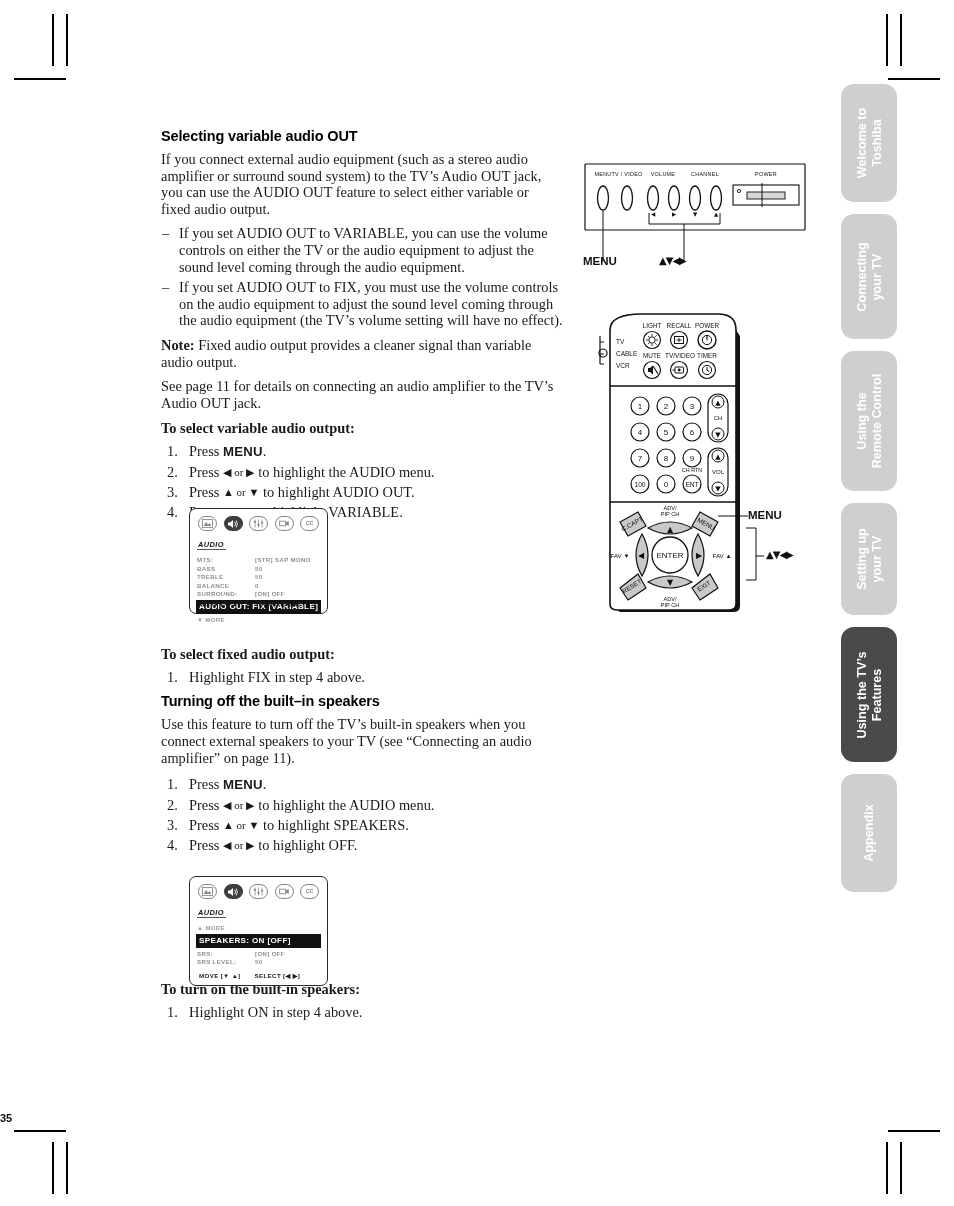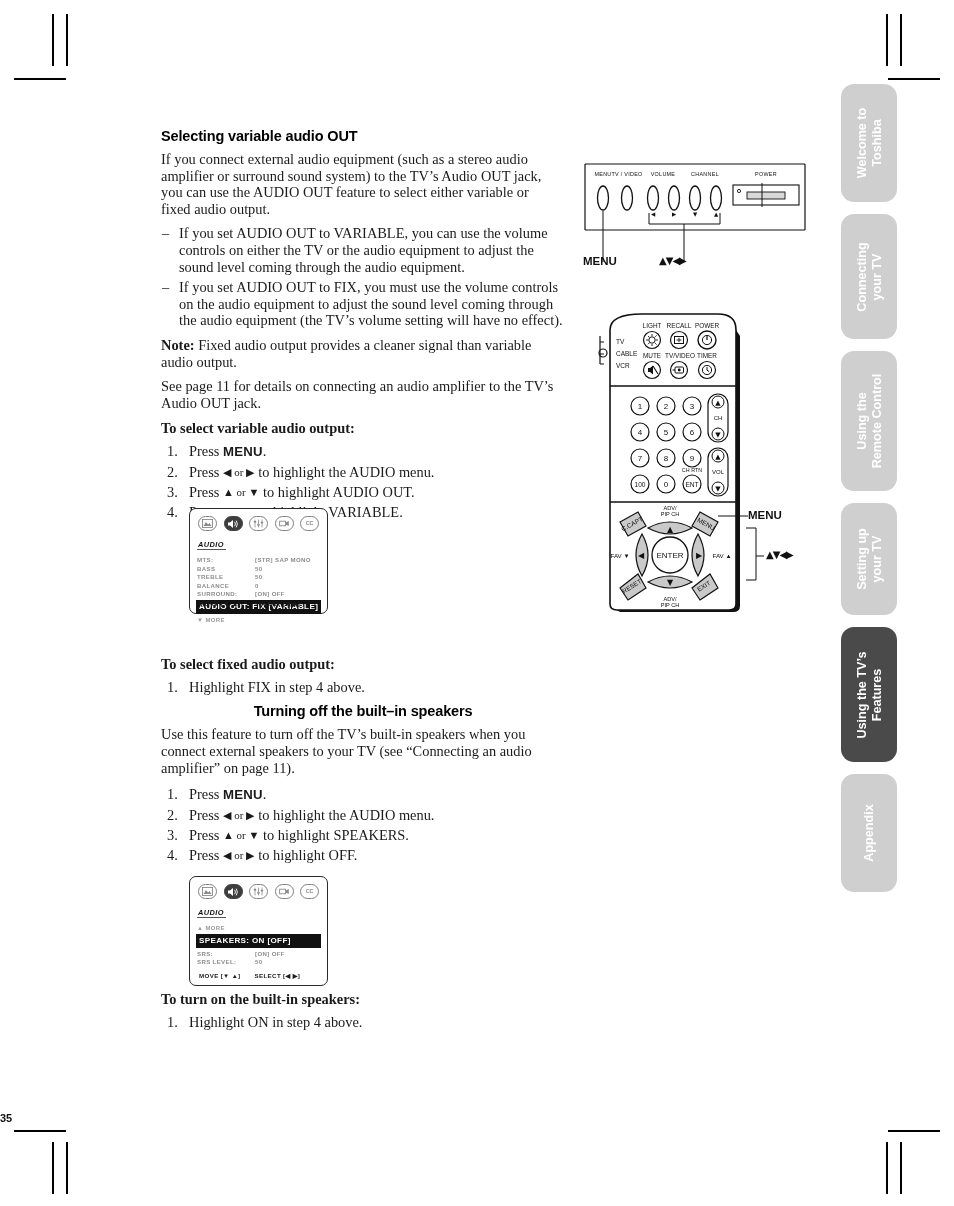--- a/index.html
+++ b/index.html
@@ -276,28 +276,28 @@
       <li>
         <span class="num">3.</span><span>Press </span><span class="arrow">▲ or ▼</span><span> to highlight AUDIO OUT.</span>
       </li>
       <li>
         <span class="num">4.</span><span>Press </span><span class="arrow">◀ or ▶</span><span> to highlight VARIABLE.</span>
       </li>
     </ol>
 
     <div style="height:116px;"></div>
 
-    <h3 class="proc-head" style="margin-top:12px;">To select fixed audio output:</h3>
+    <h3 class="proc-head" style="margin-top:2px;">To select fixed audio output:</h3>
     <ol class="steps">
       <li>
         <span class="num">1.</span><span>Highlight FIX in step 4 above.</span>
       </li>
     </ol>
 
-    <h2 class="section-head" style="text-align:center;">Turning off the built–in speakers</h2>
+    <h2 class="section-head" style="">Turning off the built–in speakers</h2>
 
     <p class="body">Use this feature to turn off the TV’s built-in speakers when you connect external speakers to your TV (see “Connecting an audio amplifier” on page 11).</p>
 
 
     <ol class="steps">
       <li>
         <span class="num">1.</span><span>Press </span><span class="menukey">MENU</span><span>.</span>
       </li>
       <li>
         <span class="num">2.</span><span>Press </span><span class="arrow">◀ or ▶</span><span> to highlight the AUDIO menu.</span>

